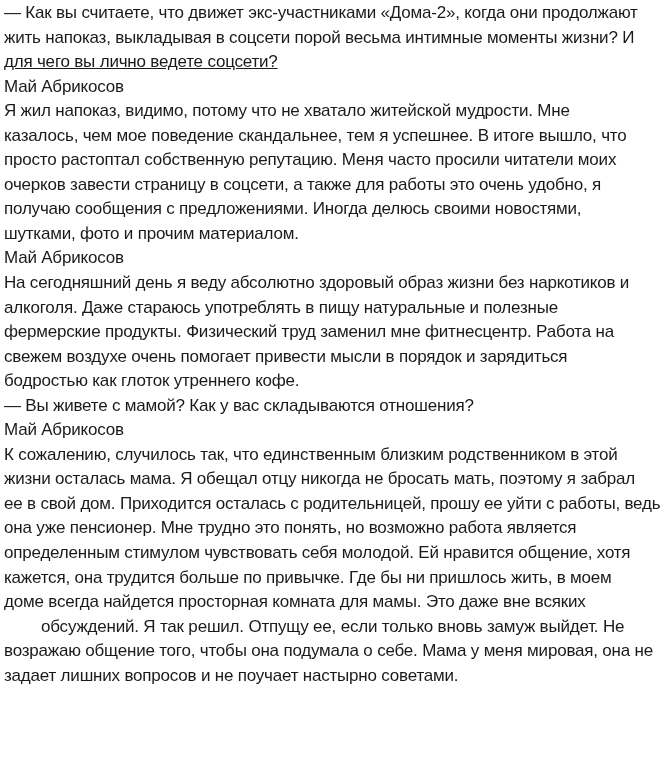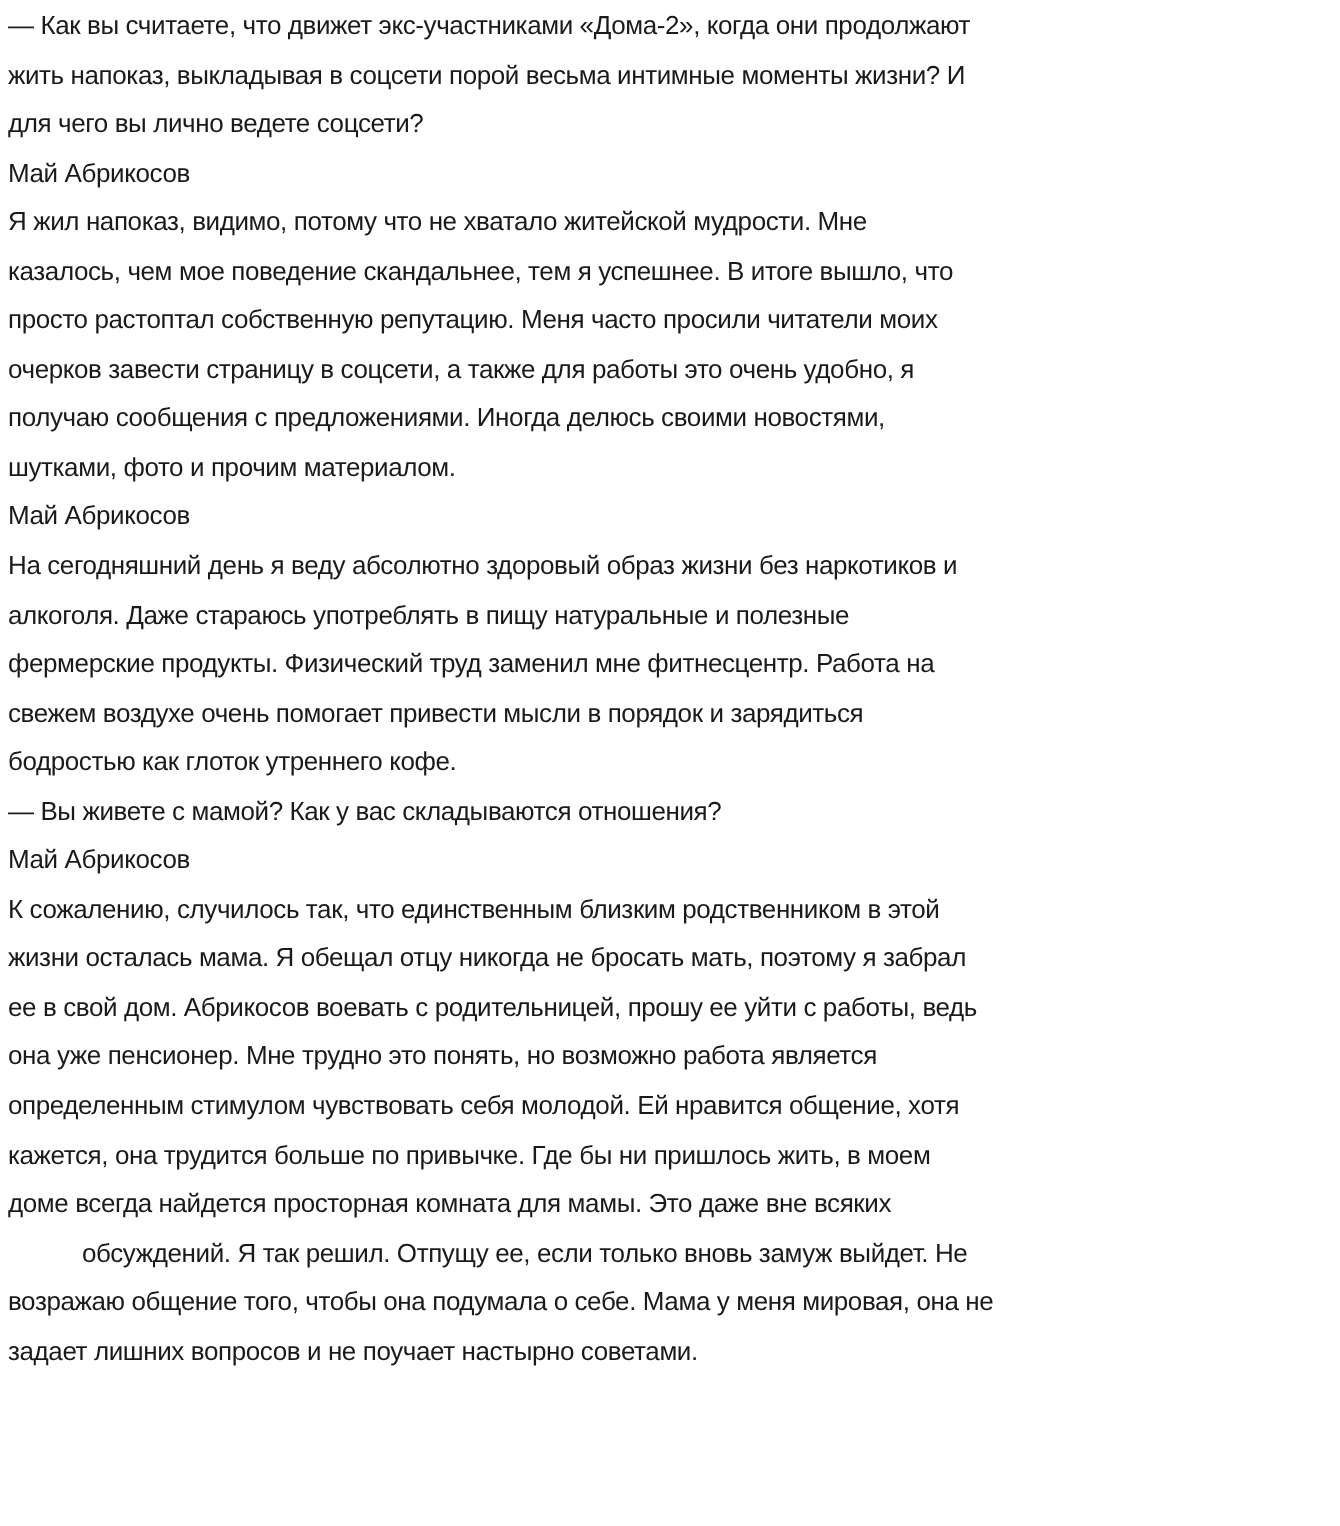--- a/index.html
+++ b/index.html
@@ -17,41 +17,41 @@
     width: 670px;
     height: 763px;
     padding: 1px 2px 0 4px;
   }
   .turn {
     margin: 0;
     padding: 0;
   }
   .line {
     font-family: "Liberation Sans", "DejaVu Sans", sans-serif;
-    font-size: 13px;
+    font-size: 17px;
     line-height: 24.55px;
     font-weight: 400;
     color: #1a1a1a;
     letter-spacing: -0.2px;
     white-space: pre;
     overflow: hidden;
   }
   .line.speaker-name {
     
     font-weight: 400;
   }
 </style>
 </head>
 <body>
 
 <main class="article" style="background: rgb(255, 255, 255);">
     <div class="turn">
       <div class="line" style="color: rgb(26, 26, 26);">— Как вы считаете, что движет экс-участниками «Дома-2», когда они продолжают</div>
       <div class="line" style="color: rgb(26, 26, 26);">жить напоказ, выкладывая в соцсети порой весьма интимные моменты жизни? И</div>
-      <div class="line" style="color: rgb(26, 26, 26);">для чего вы лично ведете соцсети?</div>
+      <div class="line" style="color: rgb(26, 26, 26); text-decoration: underline;">для чего вы лично ведете соцсети?</div>
     </div>
     <div class="turn">
       <div class="line speaker-name" style="color: rgb(26, 26, 26);">Май Абрикосов</div>
     </div>
     <div class="turn">
       <div class="line" style="color: rgb(26, 26, 26);">Я жил напоказ, видимо, потому что не хватало житейской мудрости. Мне</div>
       <div class="line" style="color: rgb(26, 26, 26);">казалось, чем мое поведение скандальнее, тем я успешнее. В итоге вышло, что</div>
       <div class="line" style="color: rgb(26, 26, 26);">просто растоптал собственную репутацию. Меня часто просили читатели моих</div>
       <div class="line" style="color: rgb(26, 26, 26);">очерков завести страницу в соцсети, а также для работы это очень удобно, я</div>
       <div class="line" style="color: rgb(26, 26, 26);">получаю сообщения с предложениями. Иногда делюсь своими новостями,</div>
@@ -69,21 +69,21 @@
     </div>
     <div class="turn">
       <div class="line" style="color: rgb(26, 26, 26);">— Вы живете с мамой? Как у вас складываются отношения?</div>
     </div>
     <div class="turn">
       <div class="line speaker-name" style="color: rgb(26, 26, 26);">Май Абрикосов</div>
     </div>
     <div class="turn">
       <div class="line" style="color: rgb(26, 26, 26);">К сожалению, случилось так, что единственным близким родственником в этой</div>
       <div class="line" style="color: rgb(26, 26, 26);">жизни осталась мама. Я обещал отцу никогда не бросать мать, поэтому я забрал</div>
-      <div class="line" style="color: rgb(26, 26, 26);">ее в свой дом. Абрикосов воевать с родительницей, прошу ее уйти с работы, ведь</div>
+      <div class="line" style="color: rgb(26, 26, 26);">ее в свой дом. Приходится осталась с родительницей, прошу ее уйти с работы, ведь</div>
       <div class="line" style="color: rgb(26, 26, 26);">она уже пенсионер. Мне трудно это понять, но возможно работа является</div>
       <div class="line" style="color: rgb(26, 26, 26);">определенным стимулом чувствовать себя молодой. Ей нравится общение, хотя</div>
       <div class="line" style="color: rgb(26, 26, 26);">кажется, она трудится больше по привычке. Где бы ни пришлось жить, в моем</div>
       <div class="line" style="color: rgb(26, 26, 26);">доме всегда найдется просторная комната для мамы. Это даже вне всяких</div>
       <div class="line" style="color: rgb(26, 26, 26); margin-left: 37px;">обсуждений. Я так решил. Отпущу ее, если только вновь замуж выйдет. Не</div>
       <div class="line" style="color: rgb(26, 26, 26);">возражаю общение того, чтобы она подумала о себе. Мама у меня мировая, она не</div>
       <div class="line" style="color: rgb(26, 26, 26);">задает лишних вопросов и не поучает настырно советами.</div>
     </div>
   </main>
 

